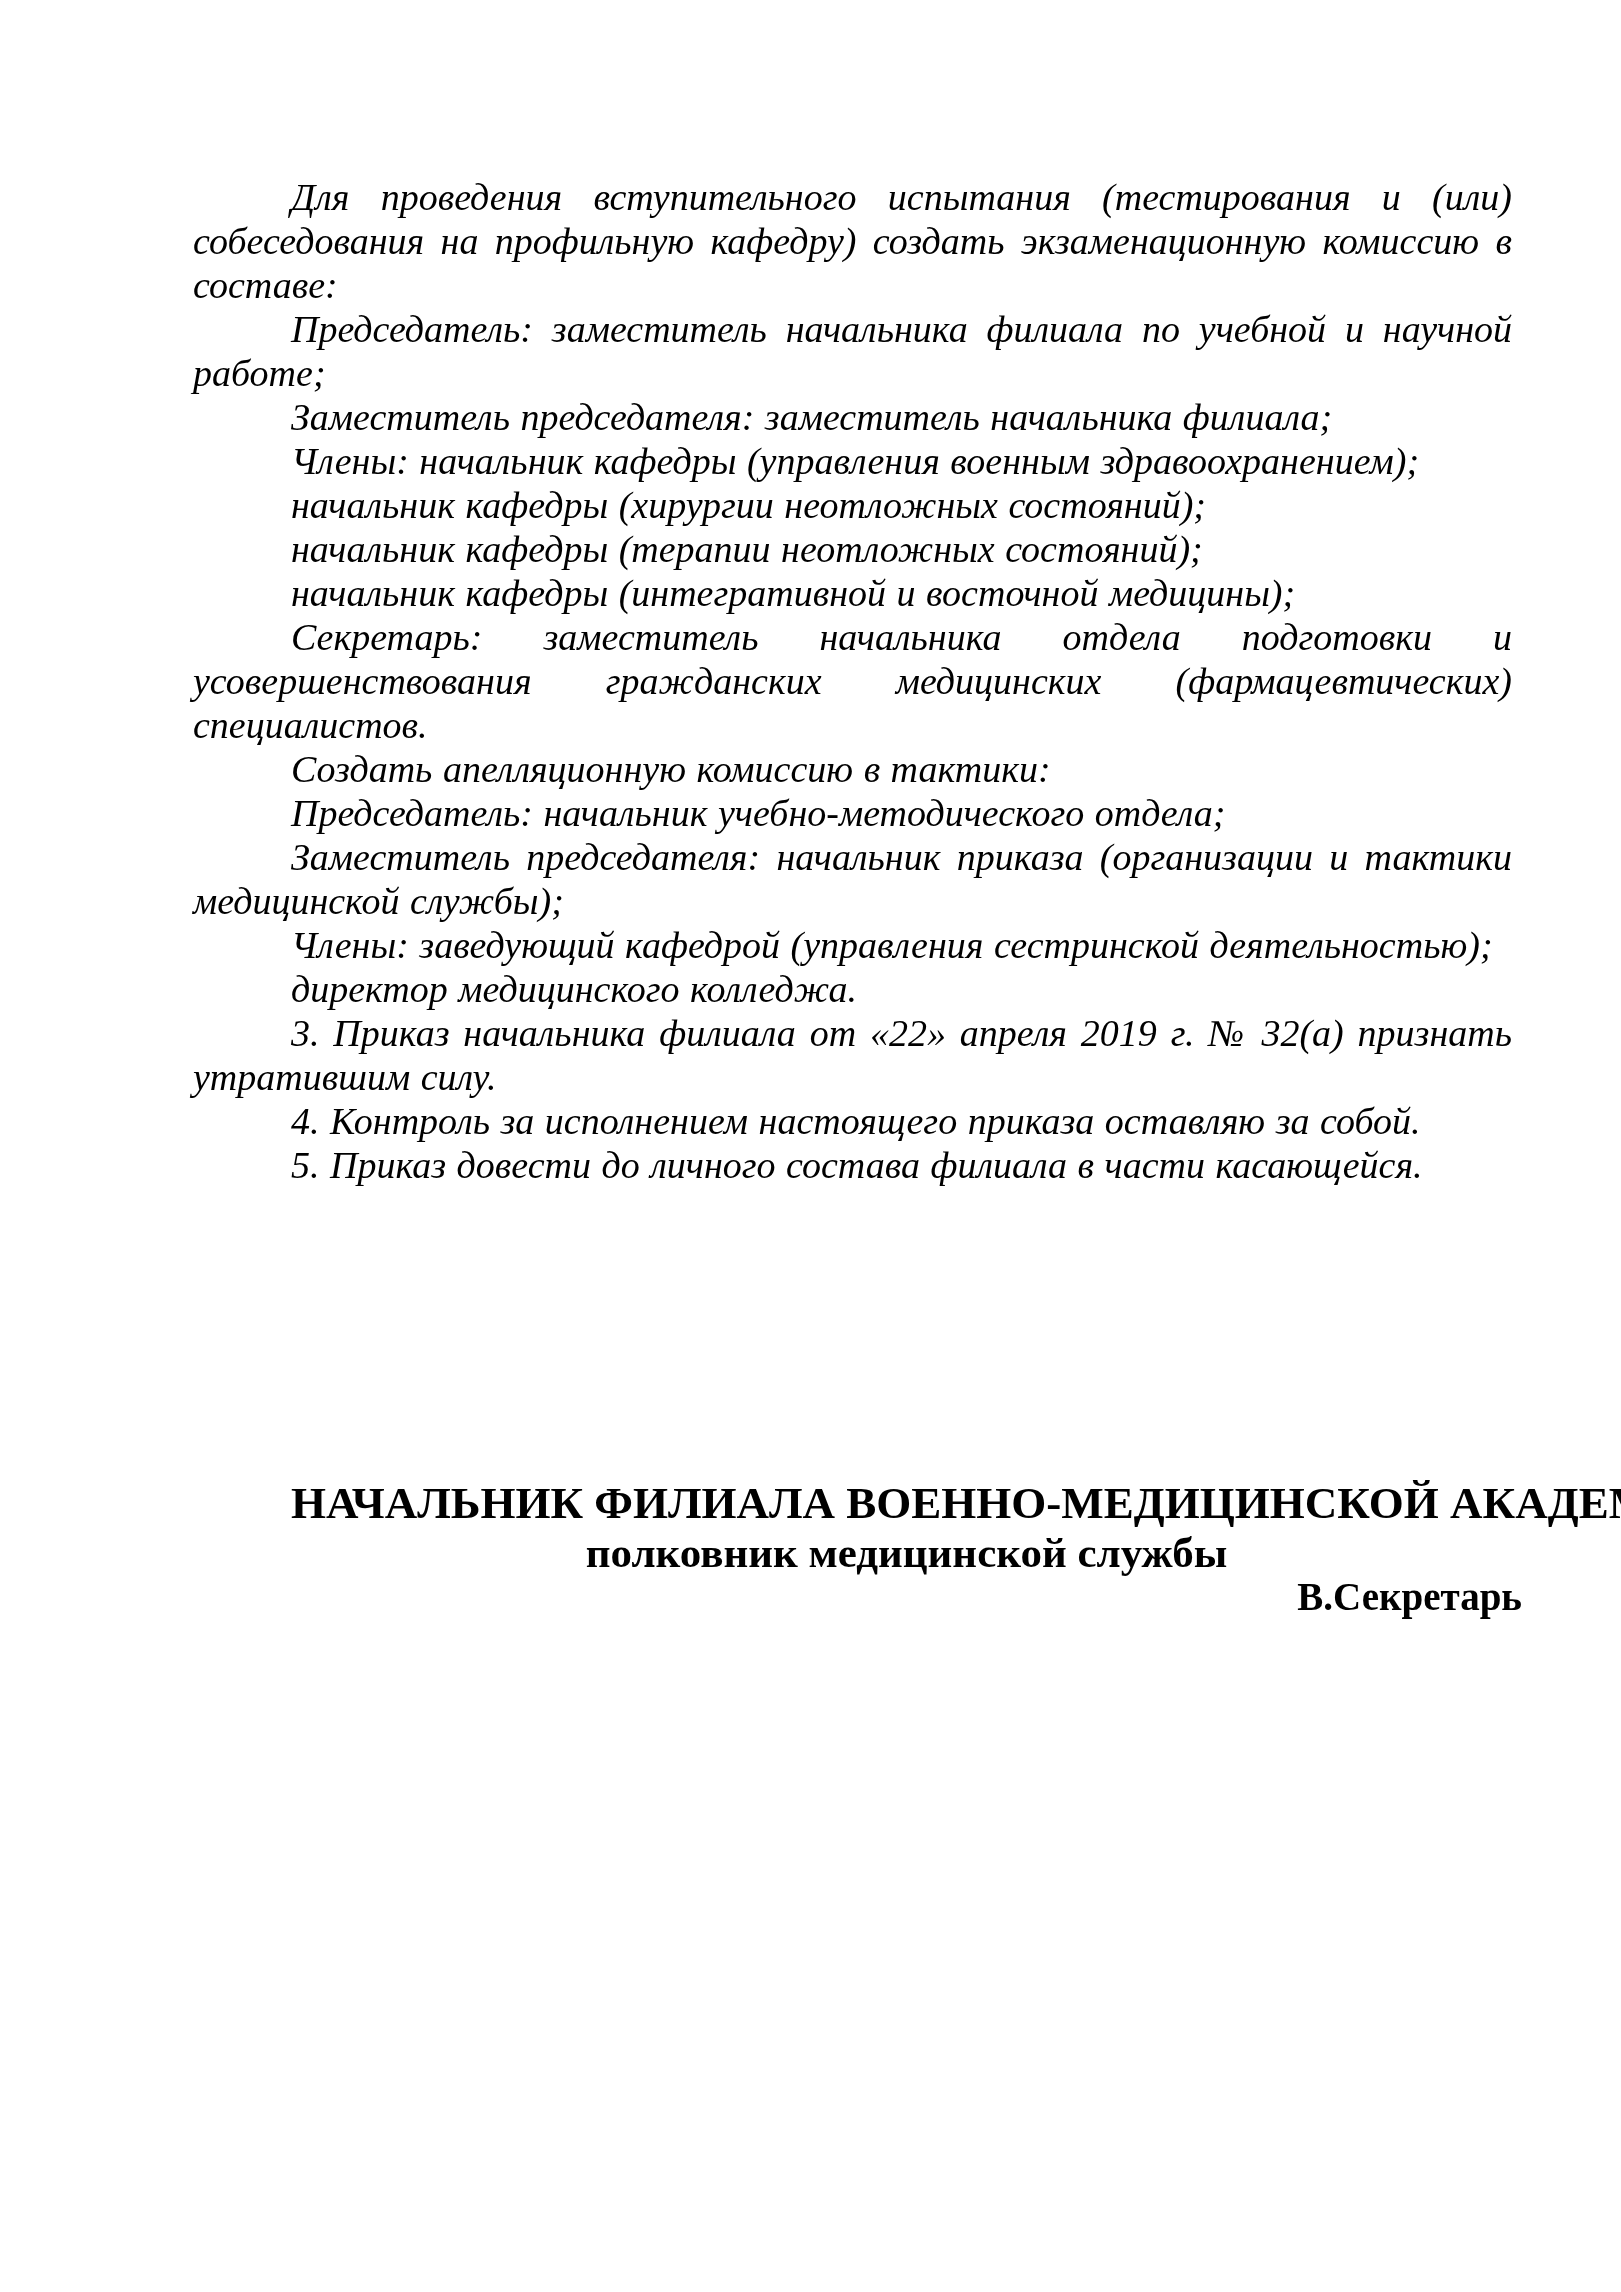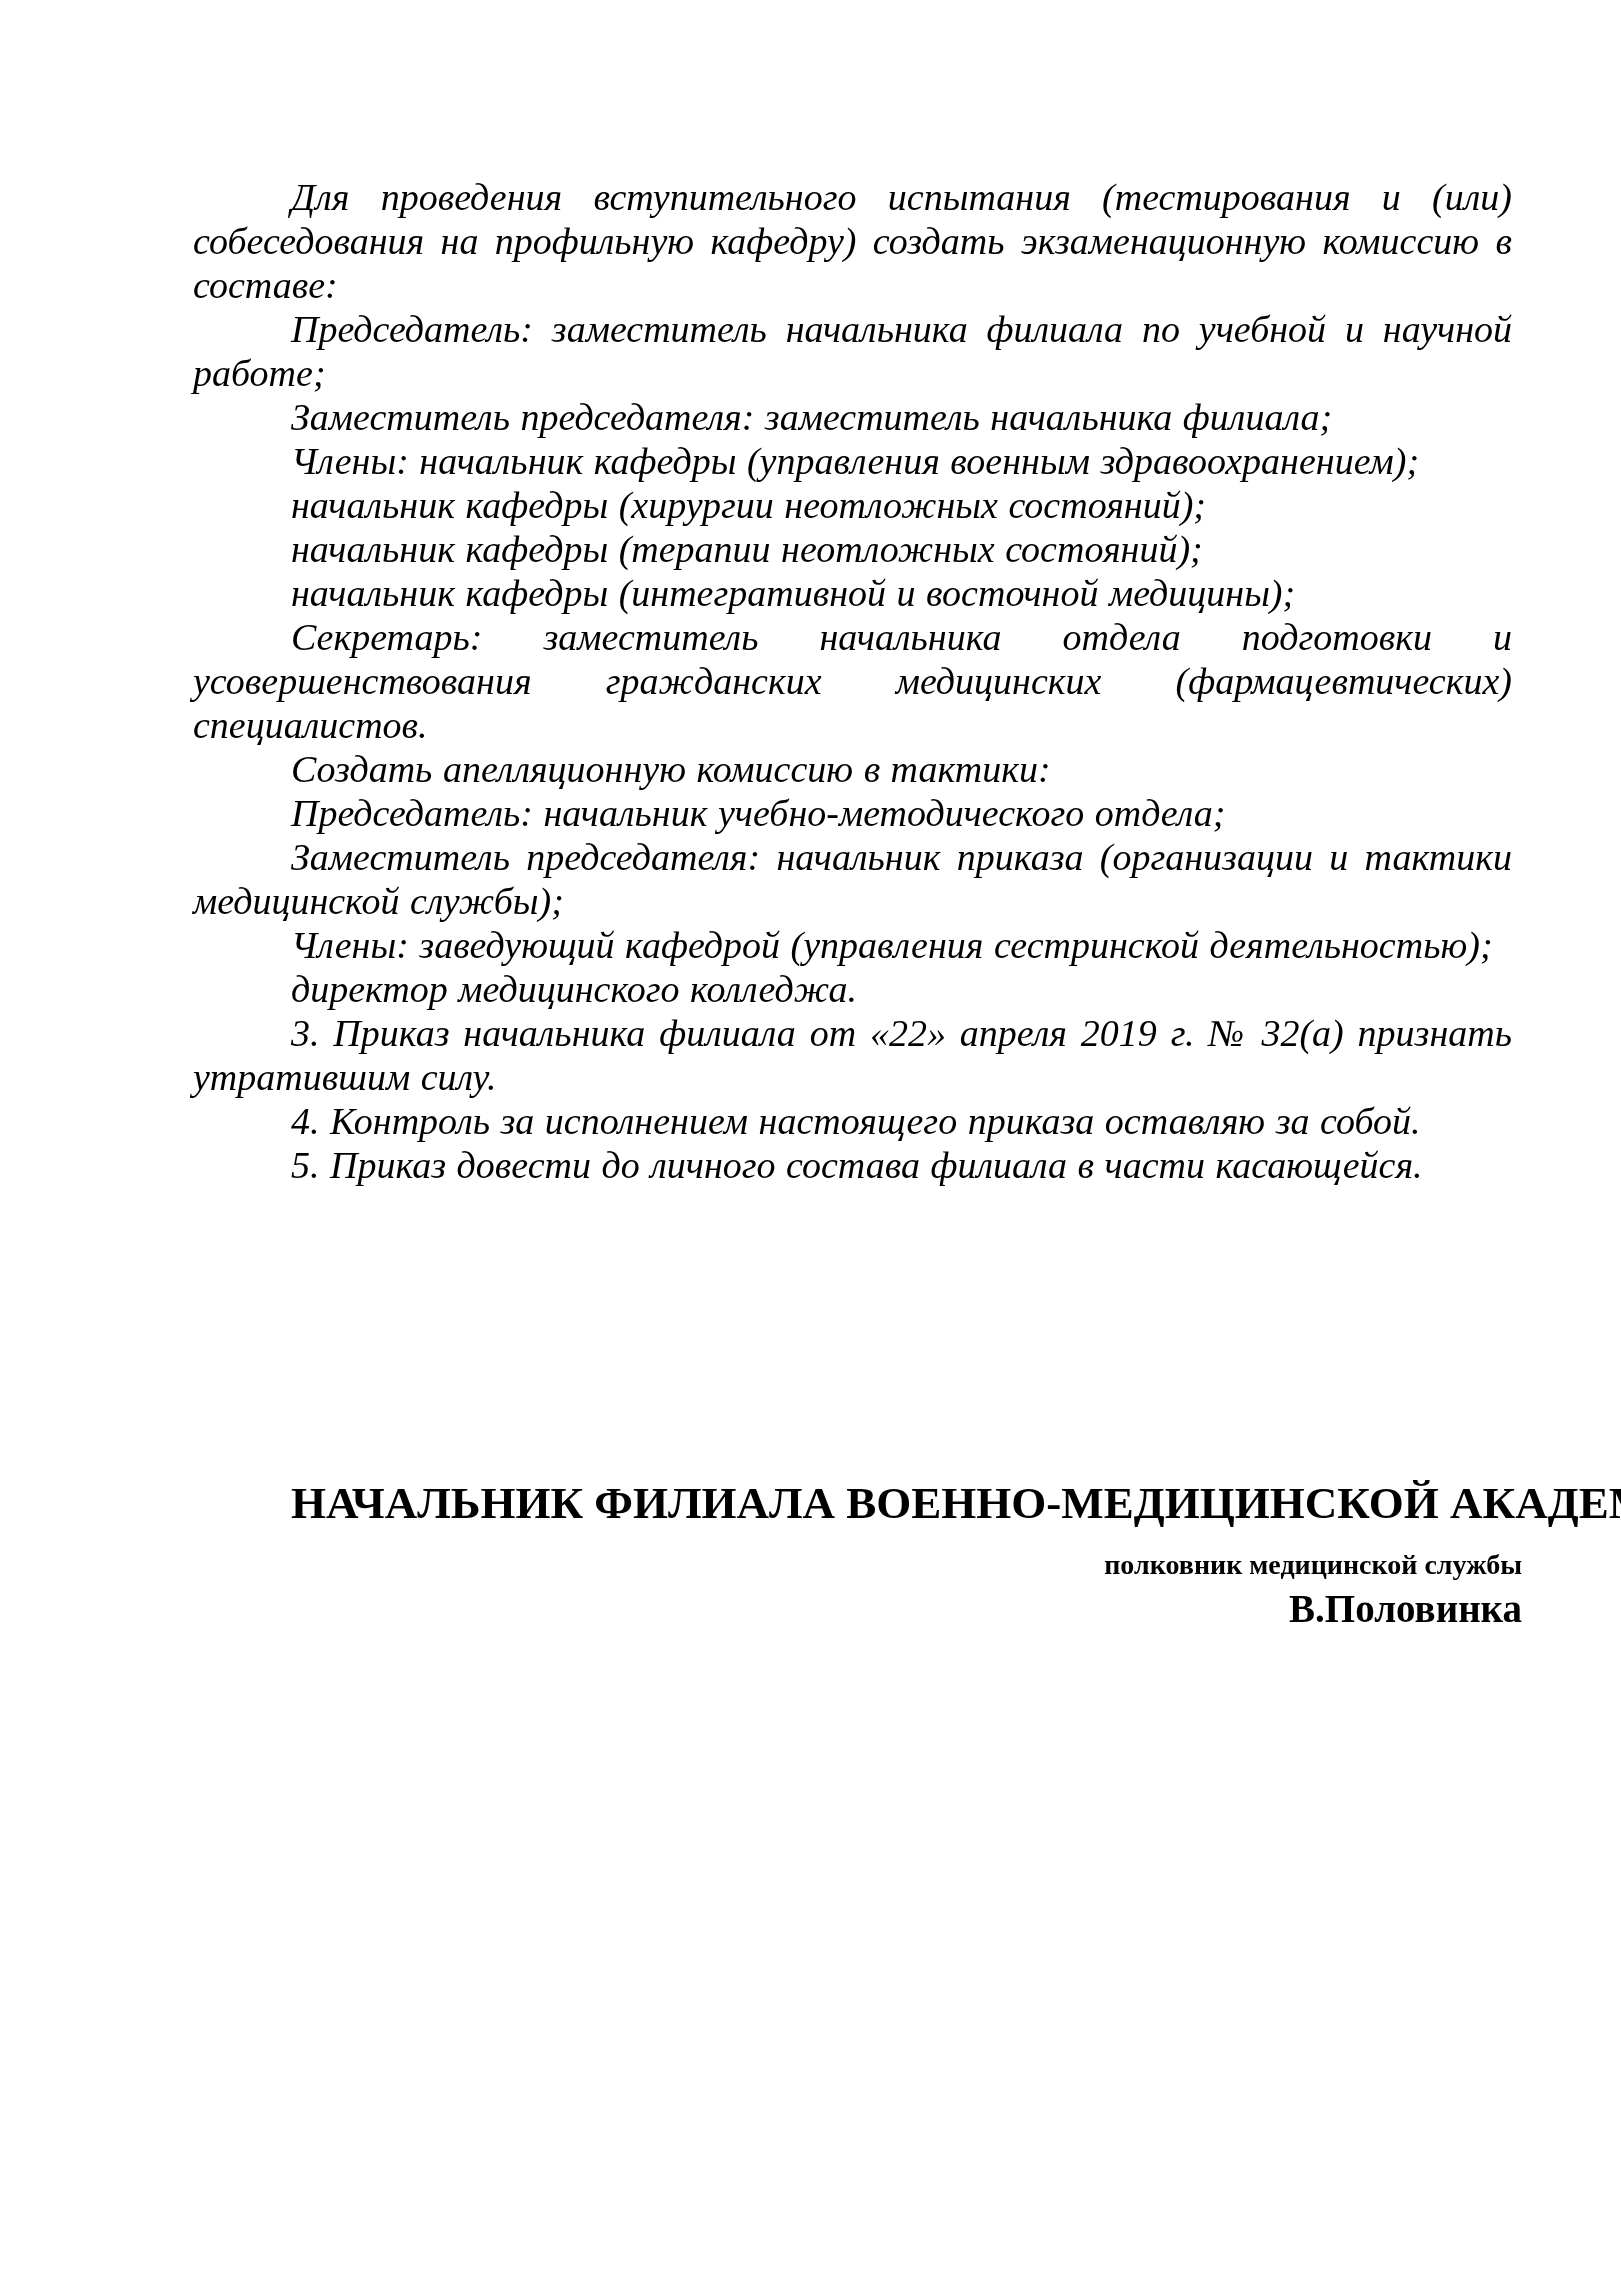--- a/index.html
+++ b/index.html
@@ -39,24 +39,24 @@
     width: 1231px;
     font-weight: bold;
   }
   .sig-title {
     font-size: 45px;
     line-height: 44px;
     text-align: center;
     white-space: nowrap;
   }
   .sig-rank {
-    margin-top: 18px;
-    font-size: 28px;
+    margin-top: 6px;
+    font-size: 43px;
     line-height: 44px;
-    text-align: right;
+    text-align: center;
   }
   .sig-name {
     margin-top: 0;
     font-size: 39px;
     line-height: 44px;
     text-align: right;
   }
 </style>
 </head>
 <body>
@@ -77,16 +77,16 @@
       <p class="para">Члены: заведующий кафедрой (управления сестринской деятельностью);</p>
       <p class="para">директор медицинского колледжа.</p>
       <p class="para">3. Приказ начальника филиала от «22» апреля 2019 г.  № 32(а) признать утратившим силу.</p>
       <p class="para">4. Контроль за исполнением настоящего приказа оставляю за собой.</p>
       <p class="para">5. Приказ довести до личного состава филиала в части касающейся.</p>
     </main>
 
   <section class="signature">
     <div class="sig-title">НАЧАЛЬНИК ФИЛИАЛА ВОЕННО-МЕДИЦИНСКОЙ АКАДЕМИИ</div>
     <div class="sig-rank">полковник медицинской службы</div>
-    <div class="sig-name">В.Половинка</div>
+    <div class="sig-name">В.Секретарь</div>
   </section>
 </div>
 
 
 </body></html>

